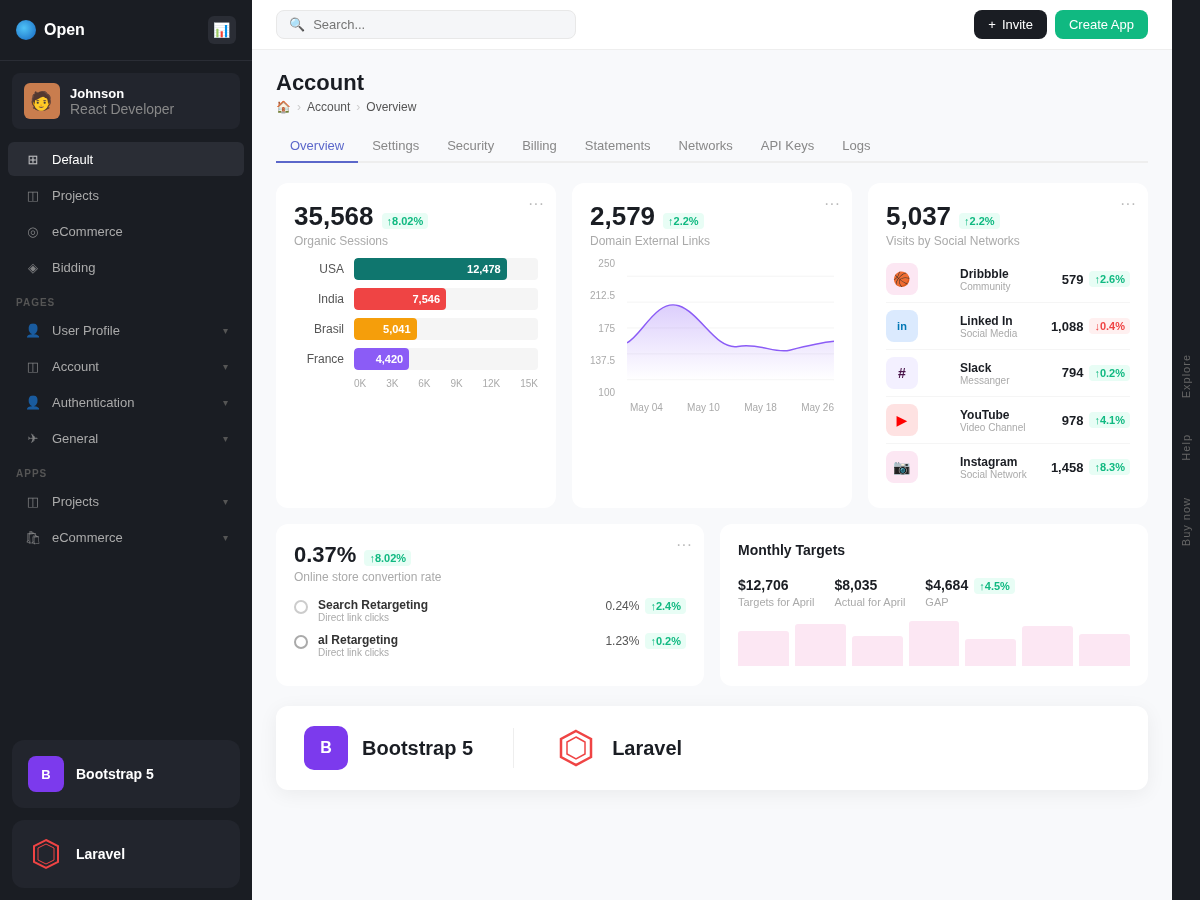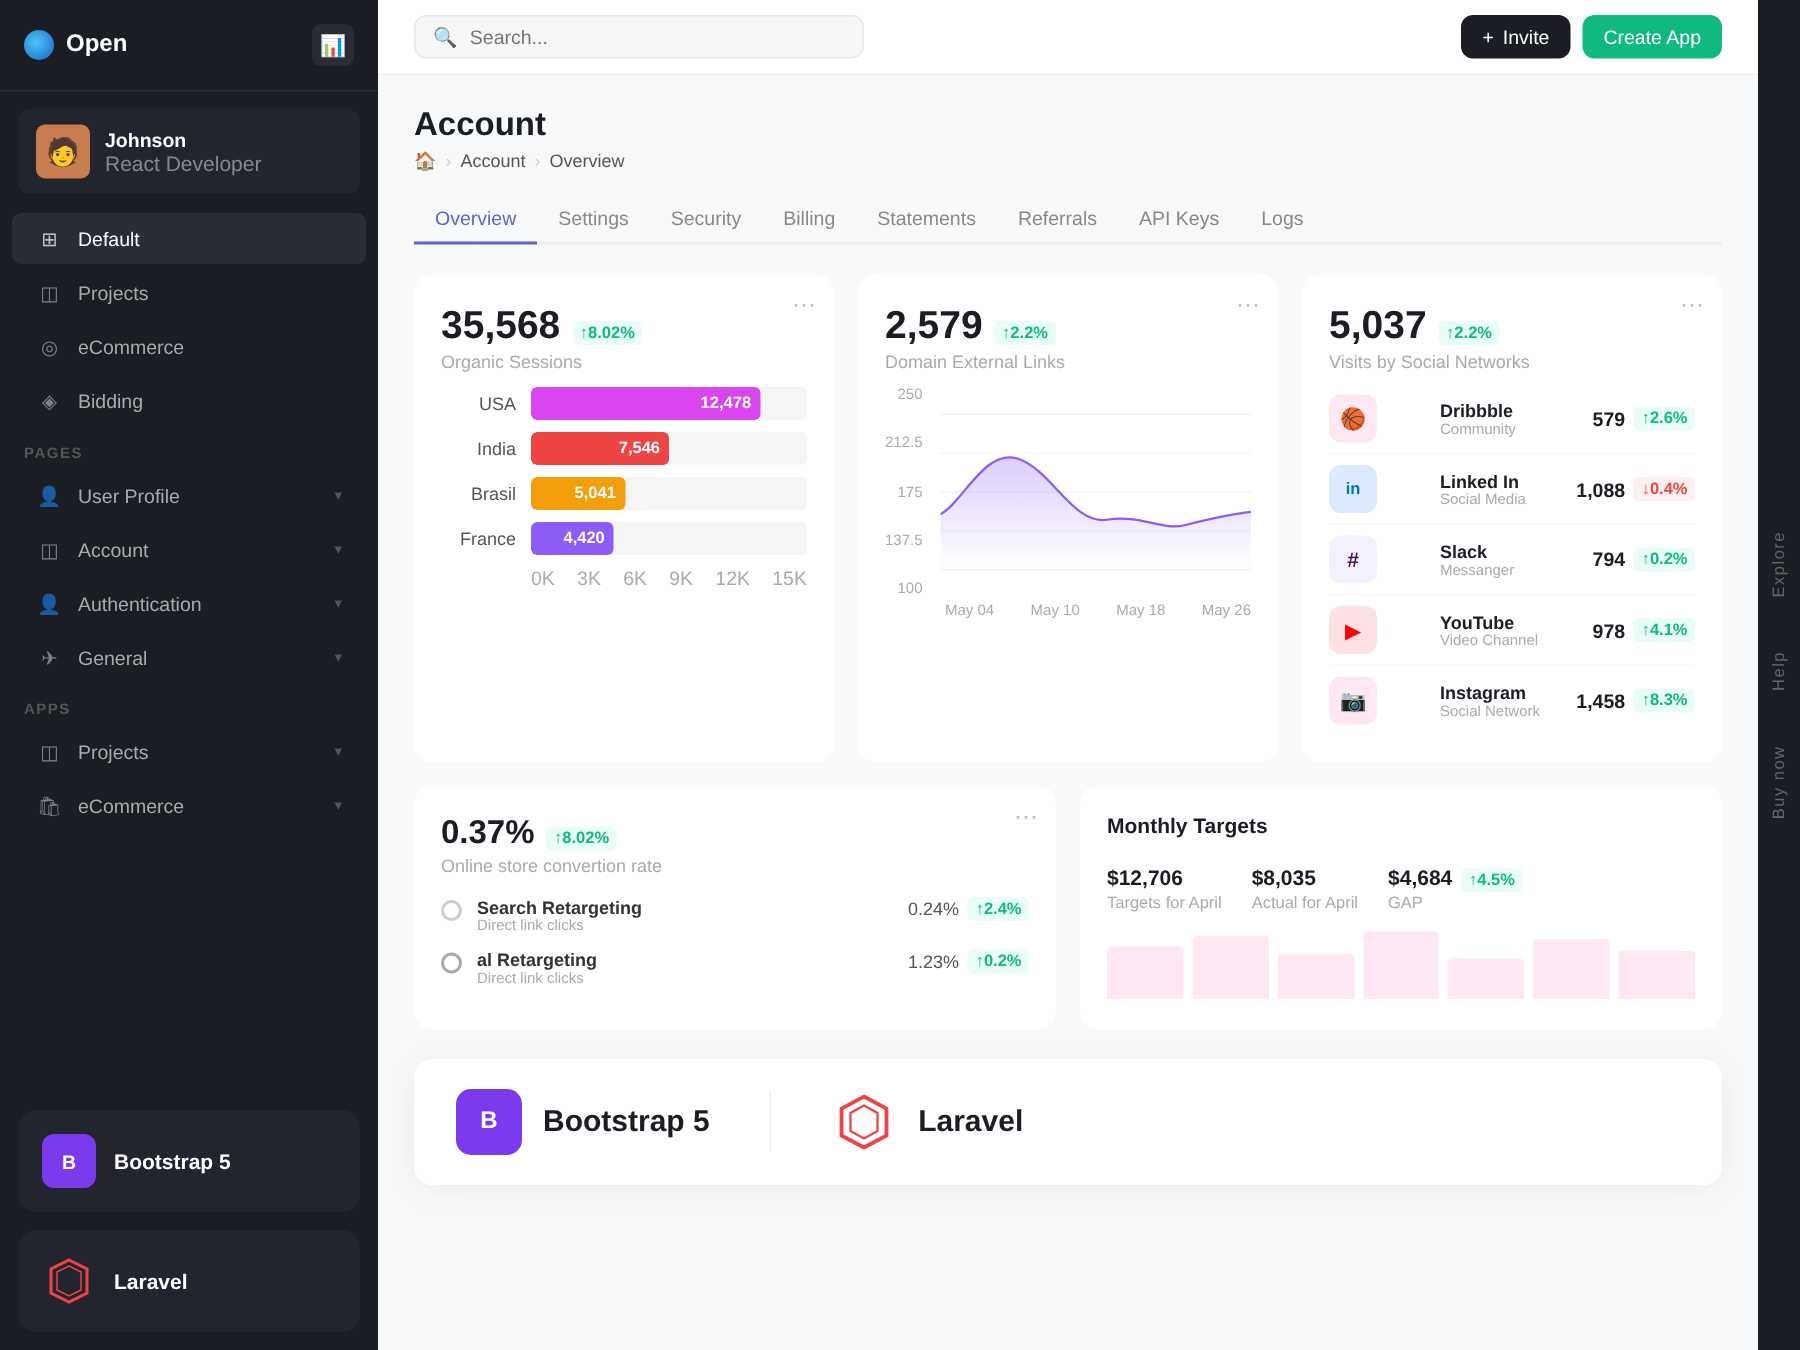--- a/index.html
+++ b/index.html
@@ -60,21 +60,21 @@
     .stat-badge-up { background: #e8fdf5; color: #10b981; border-radius: 4px; font-size: 11px; padding: 2px 5px; font-weight: 600; }
     .stat-badge-down { background: #fff0f0; color: #ef4444; border-radius: 4px; font-size: 11px; padding: 2px 5px; font-weight: 600; }
     .stat-label { font-size: 12px; color: #aaa; margin-top: 2px; }
 
     
     .bar-chart-card { background: #fff; border-radius: 12px; padding: 18px; }
     .bar-row { display: flex; align-items: center; gap: 10px; margin-bottom: 8px; }
     .bar-country { font-size: 12px; color: #555; width: 50px; text-align: right; flex-shrink: 0; }
     .bar-track { flex: 1; height: 22px; background: #f5f5f5; border-radius: 4px; overflow: hidden; }
     .bar-fill { height: 100%; border-radius: 4px; display: flex; align-items: center; justify-content: flex-end; padding-right: 6px; font-size: 11px; font-weight: 600; color: #fff; }
-    .bar-axis { display: flex; justify-content: space-between; font-size: 13px; color: #aaa; margin-top: 4px; padding-left: 60px; }
+    .bar-axis { display: flex; justify-content: space-between; font-size: 10px; color: #aaa; margin-top: 4px; padding-left: 60px; }
     .chart-x-labels { display: flex; justify-content: space-between; font-size: 10px; color: #aaa; margin-top: 4px; }
 
     
     .social-list { background: #fff; border-radius: 12px; padding: 12px 16px; }
     .social-row { display: flex; align-items: center; gap: 10px; padding: 7px 0; border-bottom: 1px solid #f5f5f5; }
     .social-row:last-child { border-bottom: none; }
     .social-icon { width: 32px; height: 32px; border-radius: 8px; display: flex; align-items: center; justify-content: center; flex-shrink: 0; font-size: 14px; }
     .social-info { flex: 1; margin-left: 32px; }
     .social-name { font-size: 12px; font-weight: 600; color: #1a1d23; }
     .social-type { font-size: 10px; color: #aaa; }
@@ -223,40 +223,40 @@
         <span class="breadcrumb-link">Overview</span>
       </div>
     </div>
 
     <div class="tabs">
       <div class="tab active">Overview</div>
       <div class="tab">Settings</div>
       <div class="tab">Security</div>
       <div class="tab">Billing</div>
       <div class="tab">Statements</div>
-      <div class="tab">Referrals</div>
+      <div class="tab">Networks</div>
       <div class="tab">API Keys</div>
       <div class="tab">Logs</div>
     </div>
 
     <div class="stats-row">
 
       <div class="stat-card">
         <button class="stat-more">···</button>
         <div class="stat-number">
           <span>35,568</span>
           <span class="stat-badge-up">↑8.02%</span>
         </div>
         <div class="stat-label">Organic Sessions</div>
 
         <div class="bar-chart-card" style="padding:10px 0 0; box-shadow:none; border-radius:0;">
           <div class="bar-row">
             <span class="bar-country">USA</span>
             <div class="bar-track">
-              <div class="bar-fill" style="width:83%;background:#d946ef;">12,478</div>
+              <div class="bar-fill" style="width:83%;background:#0f766e;">12,478</div>
             </div>
           </div>
           <div class="bar-row">
             <span class="bar-country">India</span>
             <div class="bar-track">
               <div class="bar-fill" style="width:50%;background:#ef4444;">7,546</div>
             </div>
           </div>
           <div class="bar-row">
             <span class="bar-country">Brasil</span>

